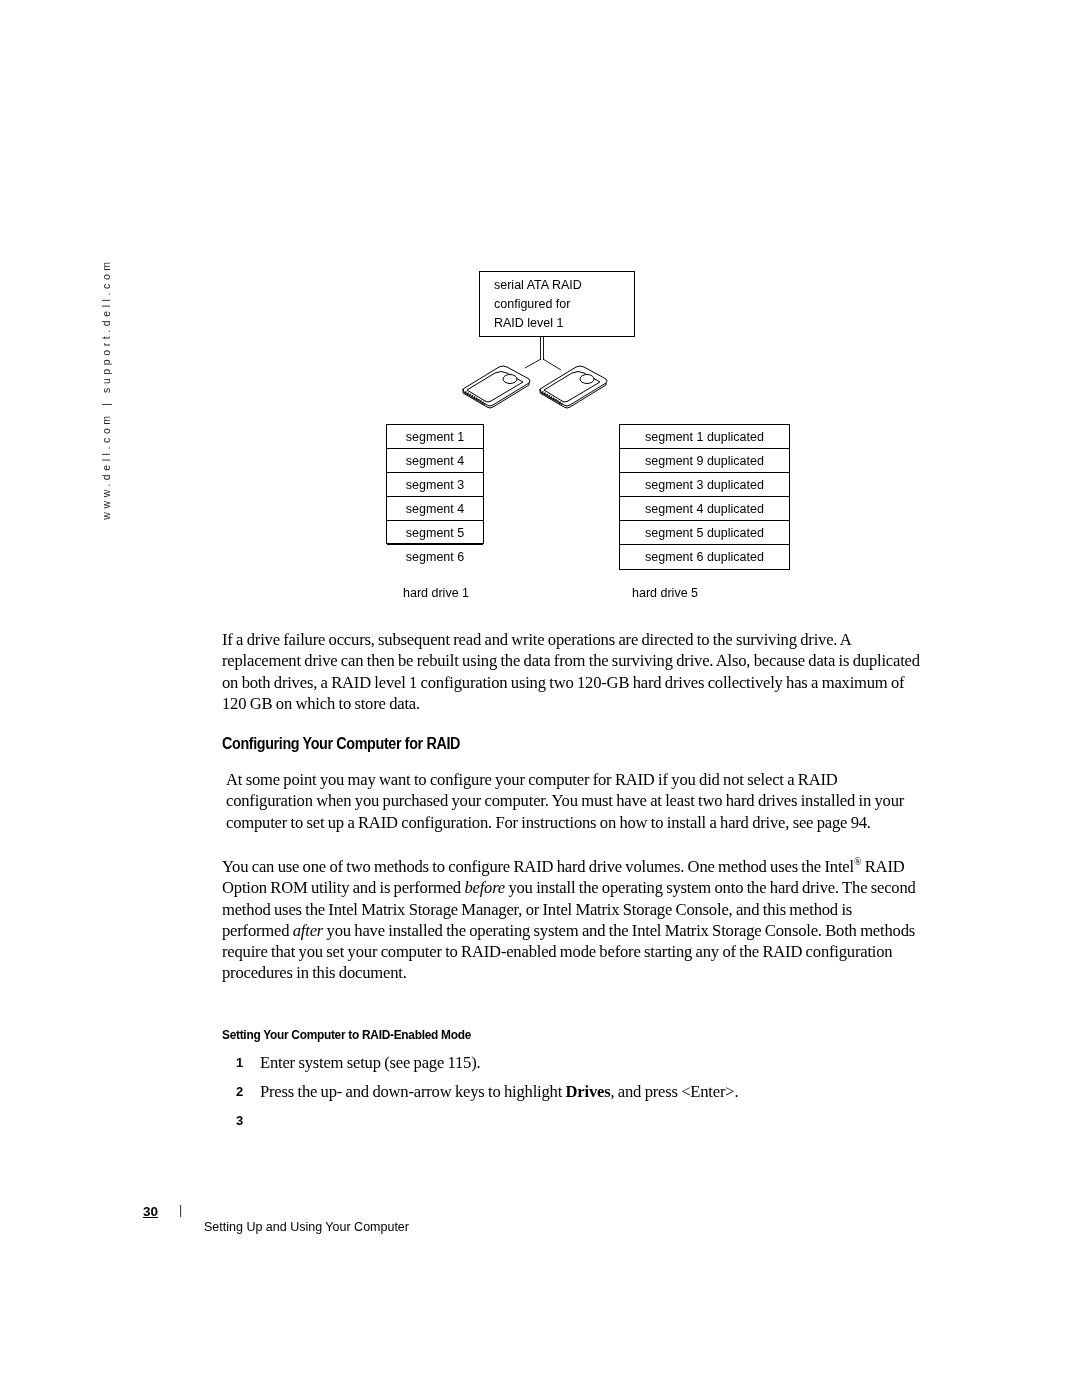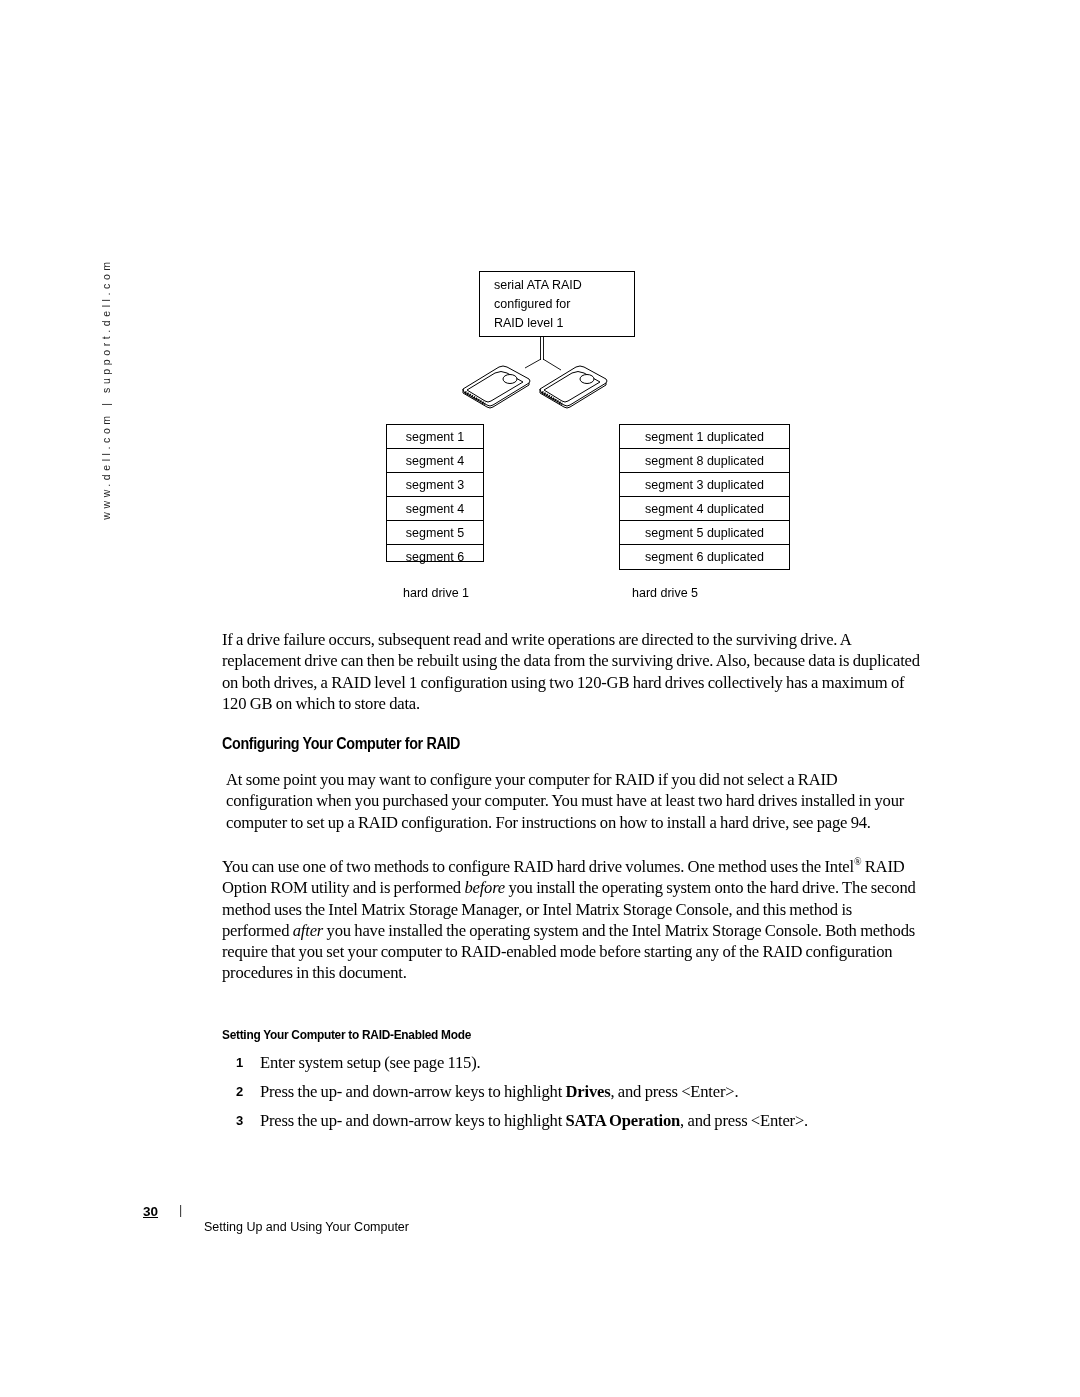--- a/index.html
+++ b/index.html
@@ -19,21 +19,21 @@
   .raid-box {
     position: absolute; left: 467px; top: 271px; width: 156px; height: 66px;
     border: 1.3px solid #000; box-sizing: border-box;
     font-family: "Liberation Sans", sans-serif; font-size: 12.5px; line-height: 19px;
     padding: 4px 0 0 14px;
     margin-left: 12px;
   }
   .raid-box div { white-space: nowrap; }
   .drives-svg { position: absolute; left: 455px; top: 335px; }
   .seg-col { position: absolute; border: 1.3px solid #000; box-sizing: border-box; }
-  .seg-col.c1 { left: 386px; top: 424px; width: 98px; height: 138px; }
+  .seg-col.c1 { left: 386px; top: 424px; width: 98px; height: 120px; }
   .seg-col.c2 { left: 583px; top: 424px; width: 171px; height: 146px; margin-left: 36px; }
   .seg {
     height: 24px; box-sizing: border-box; border-bottom: 1px solid #000;
     font-family: "Liberation Sans", sans-serif; font-size: 12.5px; line-height: 24px;
     text-align: center; white-space: nowrap;
   }
   .seg:last-child { border-bottom: none; }
   .drive-label {
     position: absolute; top: 586px; font-family: "Liberation Sans", sans-serif;
     font-size: 12.5px; white-space: nowrap;
@@ -123,21 +123,21 @@
   <div class="seg-col c1">
     <div class="seg">segment 1</div>
     <div class="seg">segment 4</div>
     <div class="seg">segment 3</div>
     <div class="seg">segment 4</div>
     <div class="seg">segment 5</div>
     <div class="seg">segment 6</div>
   </div>
   <div class="seg-col c2">
     <div class="seg">segment 1 duplicated</div>
-    <div class="seg">segment 8 duplicated</div>
+    <div class="seg">segment 9 duplicated</div>
     <div class="seg">segment 3 duplicated</div>
     <div class="seg">segment 4 duplicated</div>
     <div class="seg">segment 5 duplicated</div>
     <div class="seg">segment 6 duplicated</div>
   </div>
   <div class="drive-label d1">hard drive 1</div>
   <div class="drive-label d2">hard drive 5</div>
 </div>
 
 <p class="body-text p1" style="margin:0">If a drive failure occurs, subsequent read and write operations are directed to the surviving drive. A replacement drive can then be rebuilt using the data from the surviving drive. Also, because data is duplicated on both drives, a RAID level 1 configuration using two 120-GB hard drives collectively has a maximum of 120 GB on which to store data.</p>
@@ -154,21 +154,20 @@
   <div class="step">
     <span class="step-num">1</span>
     <span class="step-text"><span>Enter system setup (see page 115).</span></span>
   </div>
   <div class="step">
     <span class="step-num">2</span>
     <span class="step-text"><span>Press the up- and down-arrow keys to highlight </span><b>Drives</b><span>, and press &lt;Enter&gt;.</span></span>
   </div>
   <div class="step">
     <span class="step-num">3</span>
-    <span class="step-text"><span>Press the up- and down-arrow keys to highlight </span><b>SATA Operation</b><span>, and press &lt;Enter&gt;.</span></span>
   </div>
 </div>
 
 <div class="footer">
   <span class="page-num">30</span>
   <span class="footer-sep">|</span>
   <span class="footer-title">Setting Up and Using Your Computer</span>
 </div>
 
 </body></html>

